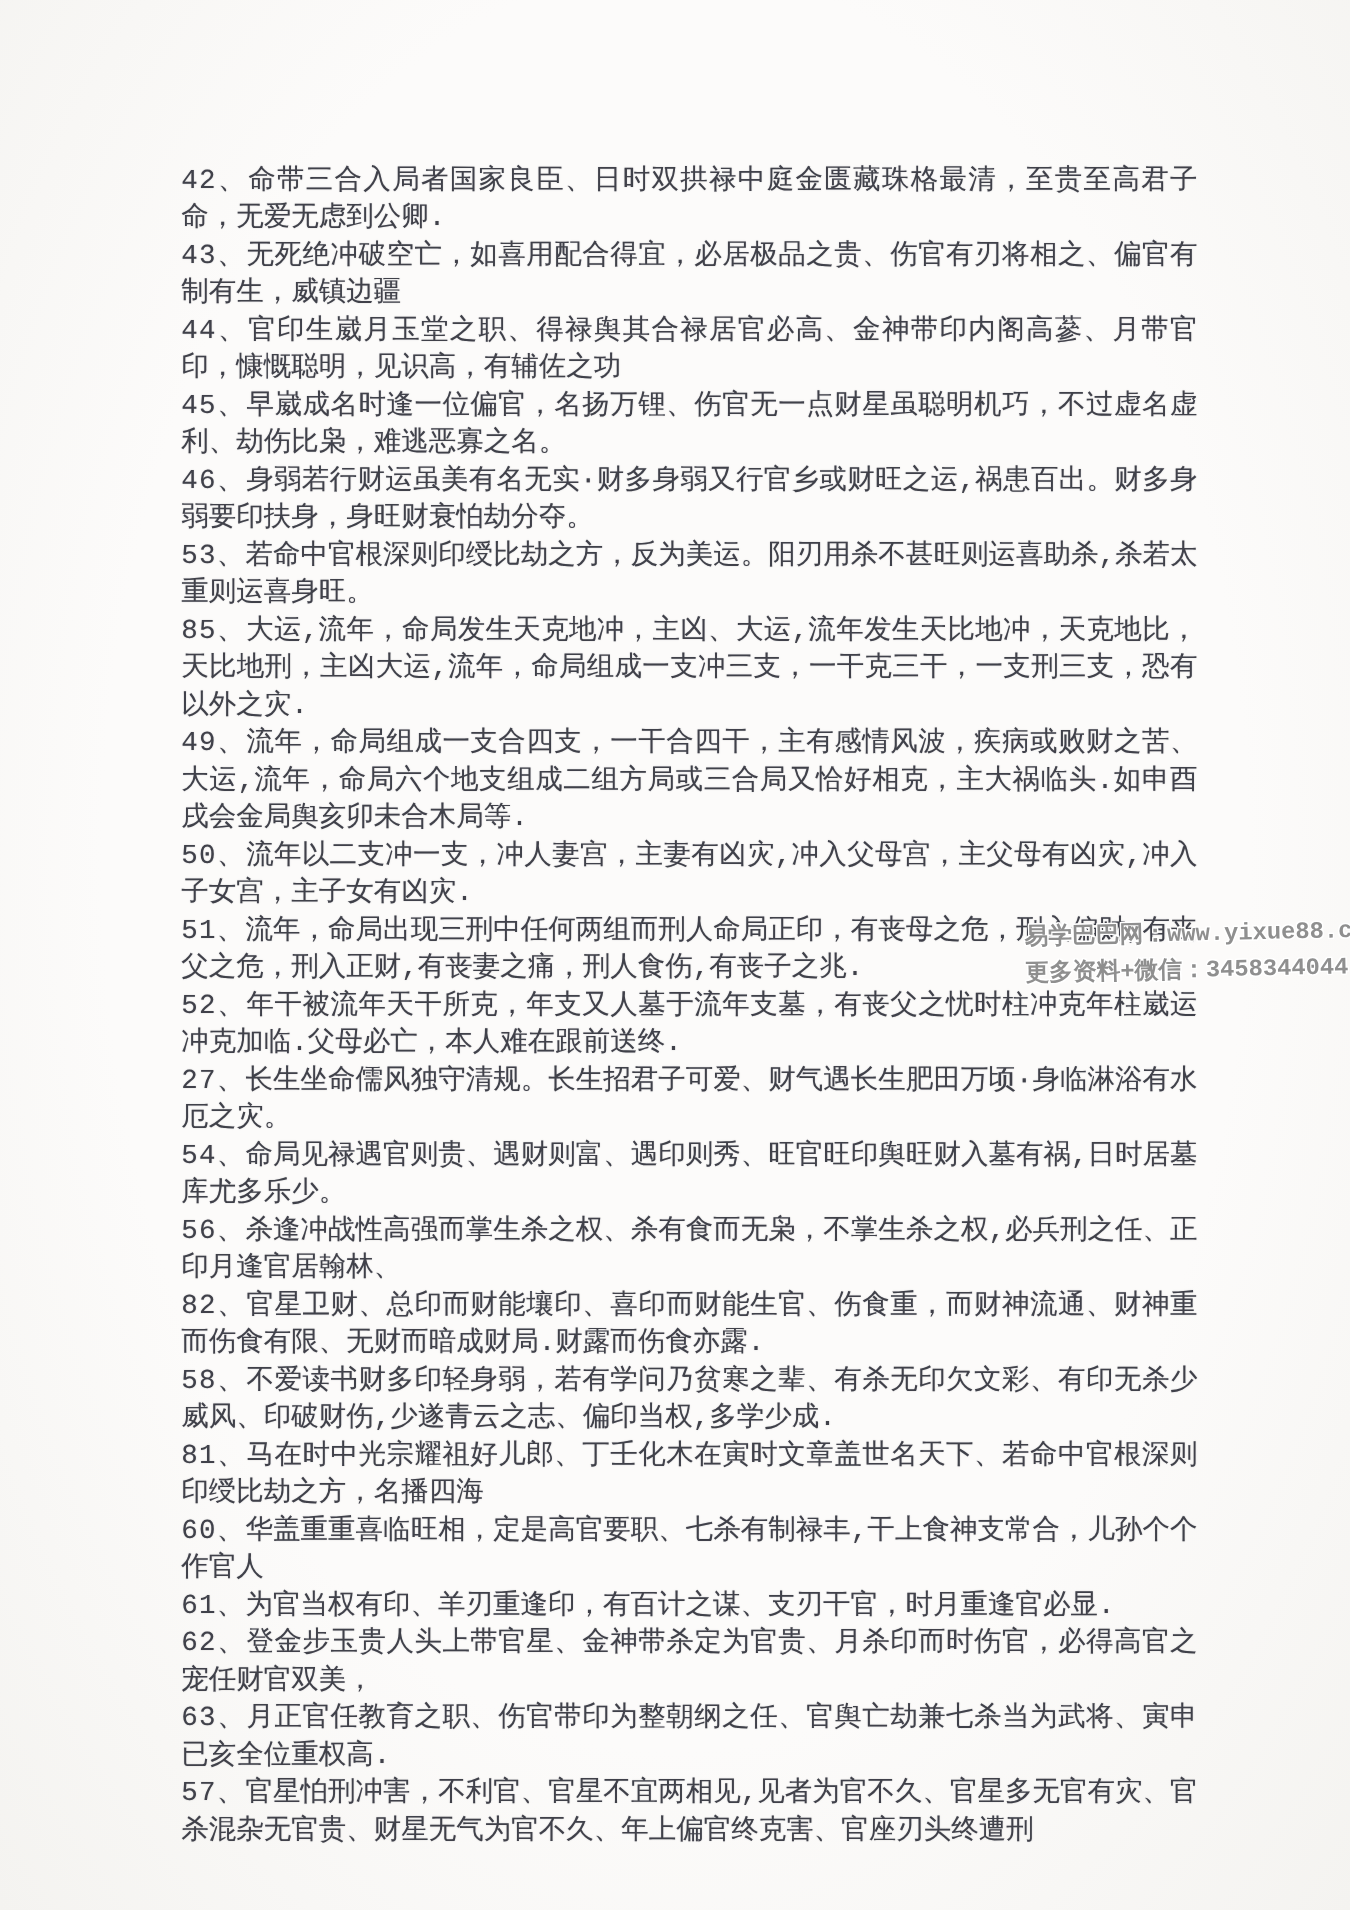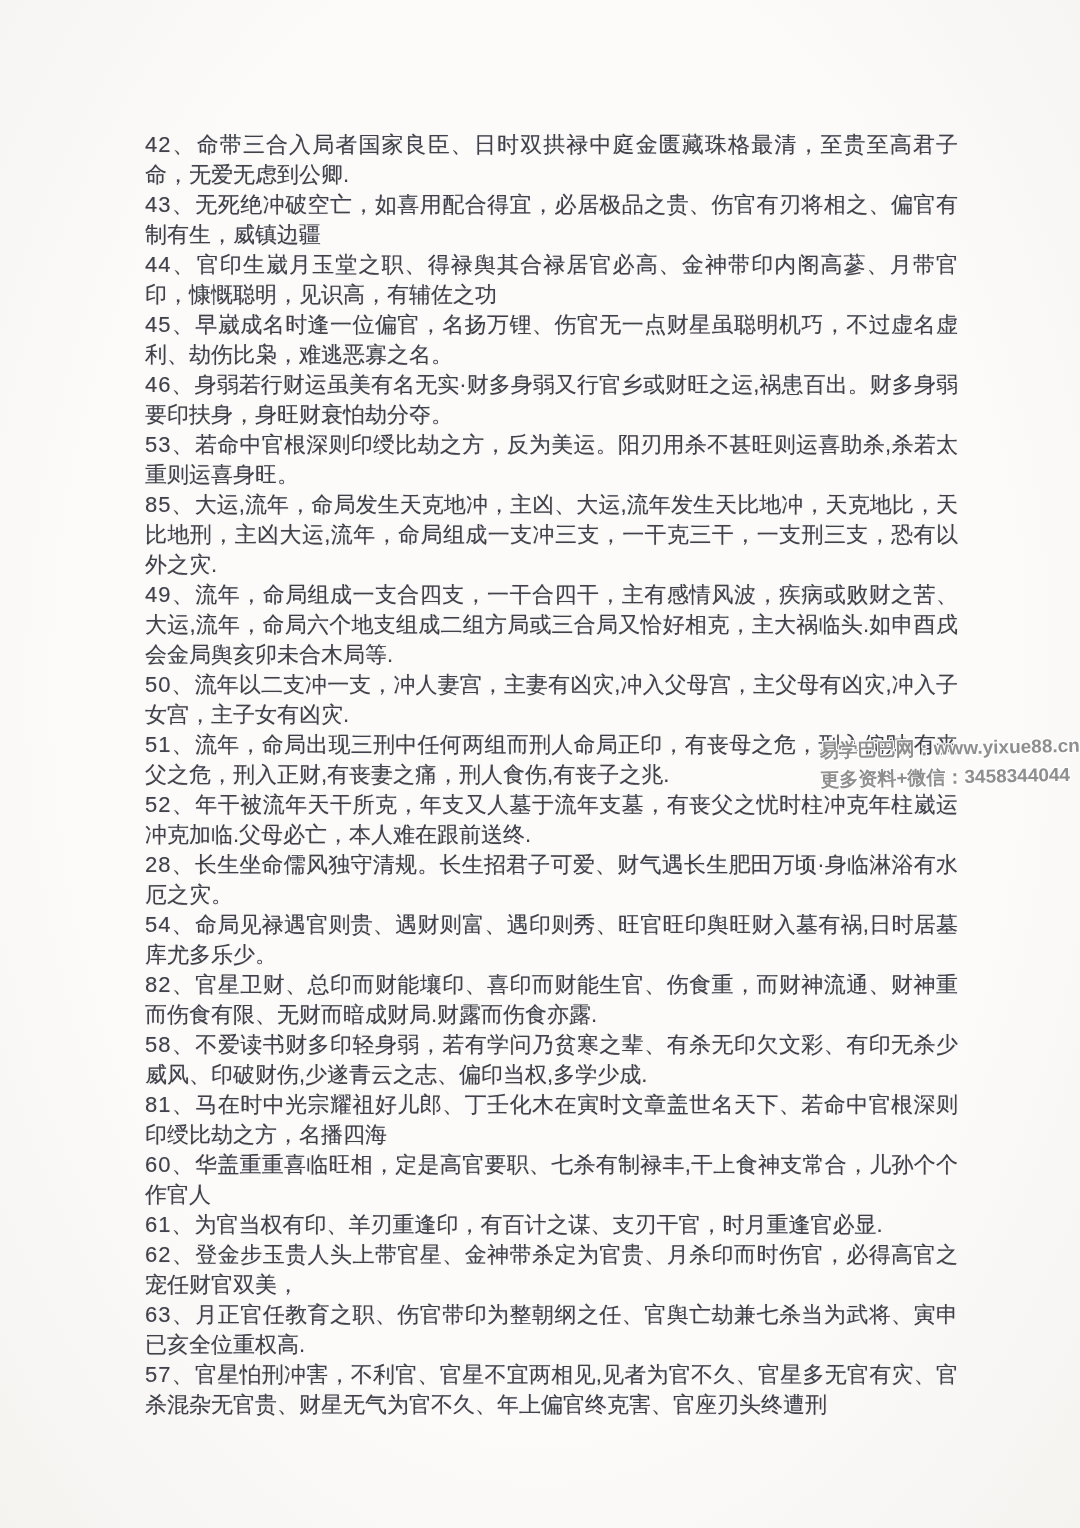--- a/index.html
+++ b/index.html
@@ -9,20 +9,21 @@
     position: relative;
     overflow: hidden;
     background: #f8f7f5;
     font-family: "Liberation Sans", "DejaVu Sans", sans-serif;
   }
   .page {
     position: absolute;
     left: 0; top: 0;
     width: 1080px; height: 1528px;
     background: radial-gradient(ellipse at 50% 45%, #fcfbfa 60%, #f4f3f0 100%);
+    font-family: Liberation Mono, monospace;
   }
   .content {
     position: absolute;
     left: 145px;
     top: 130px;
     width: 813px;
     color: #40414a;
     font-size: 22px;
     line-height: 30px;
     text-align: justify;
@@ -61,22 +62,23 @@
     <p class="item"><span class="item-num">43、</span><span>无死绝冲破空亡，如喜用配合得宜，必居极品之贵、伤官有刃将相之、偏官有制有生，威镇边疆</span></p>
     <p class="item"><span class="item-num">44、</span><span>官印生崴月玉堂之职、得禄舆其合禄居官必高、金神带印内阁高蔘、月带官印，慷慨聪明，见识高，有辅佐之功</span></p>
     <p class="item"><span class="item-num">45、</span><span>早崴成名时逢一位偏官，名扬万锂、伤官无一点财星虽聪明机巧，不过虚名虚利、劫伤比枭，难逃恶寡之名。</span></p>
     <p class="item"><span class="item-num">46、</span><span>身弱若行财运虽美有名无实·财多身弱又行官乡或财旺之运,祸患百出。财多身弱要印扶身，身旺财衰怕劫分夺。</span></p>
     <p class="item"><span class="item-num">53、</span><span>若命中官根深则印绶比劫之方，反为美运。阳刃用杀不甚旺则运喜助杀,杀若太重则运喜身旺。</span></p>
     <p class="item"><span class="item-num">85、</span><span>大运,流年，命局发生天克地冲，主凶、大运,流年发生天比地冲，天克地比，天比地刑，主凶大运,流年，命局组成一支冲三支，一干克三干，一支刑三支，恐有以外之灾.</span></p>
     <p class="item"><span class="item-num">49、</span><span>流年，命局组成一支合四支，一干合四干，主有感情风波，疾病或败财之苦、大运,流年，命局六个地支组成二组方局或三合局又恰好相克，主大祸临头.如申酉戌会金局舆亥卯未合木局等.</span></p>
     <p class="item"><span class="item-num">50、</span><span>流年以二支冲一支，冲人妻宫，主妻有凶灾,冲入父母宫，主父母有凶灾,冲入子女宫，主子女有凶灾.</span></p>
     <p class="item"><span class="item-num">51、</span><span>流年，命局出现三刑中任何两组而刑人命局正印，有丧母之危，刑入偏财,有丧父之危，刑入正财,有丧妻之痛，刑人食伤,有丧子之兆.</span></p>
     <p class="item"><span class="item-num">52、</span><span>年干被流年天干所克，年支又人墓于流年支墓，有丧父之忧时柱冲克年柱崴运冲克加临.父母必亡，本人难在跟前送终.</span></p>
-    <p class="item"><span class="item-num">28、</span><span>长生坐命儒风独守清规。长生招君子可爱、财气遇长生肥田万顷·身临淋浴有水厄之灾。</span></p>
+    <p class="item"><span class="item-num">27、</span><span>长生坐命儒风独守清规。长生招君子可爱、财气遇长生肥田万顷·身临淋浴有水厄之灾。</span></p>
     <p class="item"><span class="item-num">54、</span><span>命局见禄遇官则贵、遇财则富、遇印则秀、旺官旺印舆旺财入墓有祸,日时居墓库尤多乐少。</span></p>
+    <p class="item"><span class="item-num">56、</span><span>杀逢冲战性高强而掌生杀之权、杀有食而无枭，不掌生杀之权,必兵刑之任、正印月逢官居翰林、</span></p>
     <p class="item"><span class="item-num">82、</span><span>官星卫财、总印而财能壤印、喜印而财能生官、伤食重，而财神流通、财神重而伤食有限、无财而暗成财局.财露而伤食亦露.</span></p>
     <p class="item"><span class="item-num">58、</span><span>不爱读书财多印轻身弱，若有学问乃贫寒之辈、有杀无印欠文彩、有印无杀少威风、印破财伤,少遂青云之志、偏印当权,多学少成.</span></p>
     <p class="item"><span class="item-num">81、</span><span>马在时中光宗耀祖好儿郎、丁壬化木在寅时文章盖世名天下、若命中官根深则印绶比劫之方，名播四海</span></p>
     <p class="item"><span class="item-num">60、</span><span>华盖重重喜临旺相，定是高官要职、七杀有制禄丰,干上食神支常合，儿孙个个作官人</span></p>
     <p class="item"><span class="item-num">61、</span><span>为官当权有印、羊刃重逢印，有百计之谋、支刃干官，时月重逢官必显.</span></p>
     <p class="item"><span class="item-num">62、</span><span>登金步玉贵人头上带官星、金神带杀定为官贵、月杀印而时伤官，必得高官之宠任财官双美，</span></p>
     <p class="item"><span class="item-num">63、</span><span>月正官任教育之职、伤官带印为整朝纲之任、官舆亡劫兼七杀当为武将、寅申已亥全位重权高.</span></p>
     <p class="item"><span class="item-num">57、</span><span>官星怕刑冲害，不利官、官星不宜两相见,见者为官不久、官星多无官有灾、官杀混杂无官贵、财星无气为官不久、年上偏官终克害、官座刃头终遭刑</span></p>
   </div>
 

